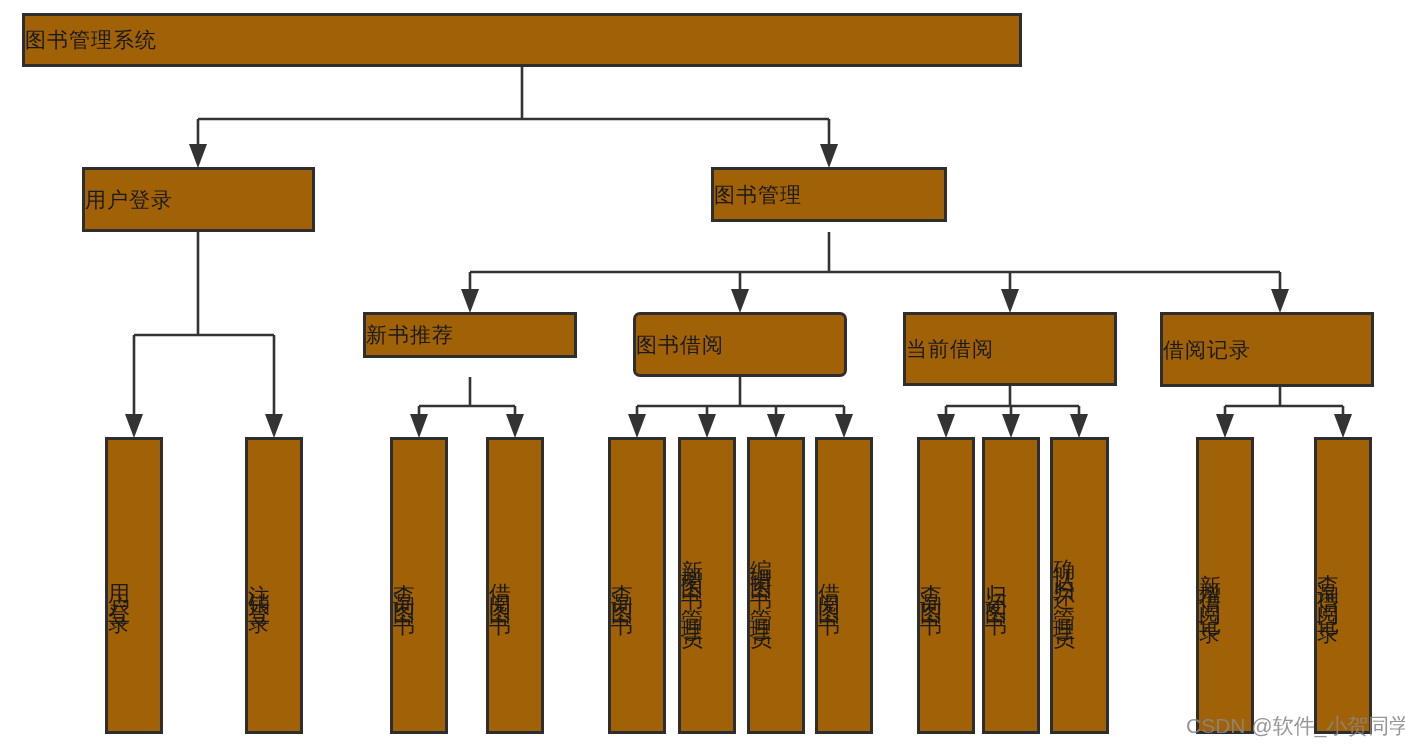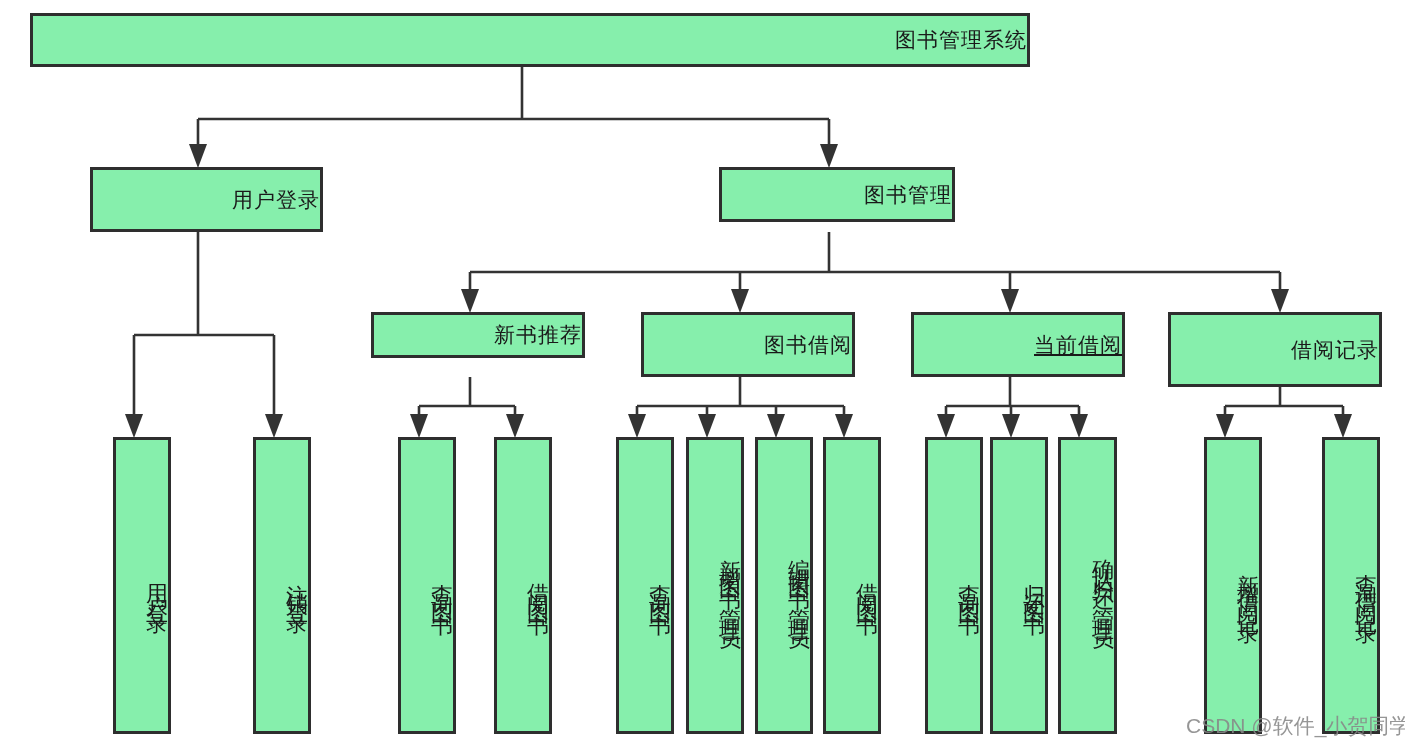--- a/index.html
+++ b/index.html
@@ -18,27 +18,26 @@
   }
   .edges {
     position: absolute;
     left: 0;
     top: 0;
     z-index: 0;
   }
   .node {
     position: absolute;
     box-sizing: border-box;
-    background: #86efac;
+    background: #a16207;
     border: 3px solid #2e2e2e;
     display: flex;
     align-items: center;
-    justify-content: flex-end;
+    justify-content: flex-start;
     z-index: 1;
-    margin-left: 8px;
   }
   .hbox span {
     font-size: 21px;
     letter-spacing: 1px;
     white-space: nowrap;
   }
   .vbox span {
     writing-mode: vertical-rl;
     text-orientation: mixed;
     font-size: 22px;
@@ -100,24 +99,24 @@
   <div class="node hbox" style="left:82px; top:167px; width:233px; height:65px;">
     <span>用户登录</span>
   </div>
   <div class="node hbox" style="left:711px; top:167px; width:236px; height:55px;">
     <span>图书管理</span>
   </div>
 
   <div class="node hbox" style="left:363px; top:312px; width:214px; height:46px;">
     <span>新书推荐</span>
   </div>
-  <div class="node hbox" style="left:633px; top:312px; width:214px; height:65px;">
+  <div class="node hbox" style="left:633px; top:312px; width:214px; height:65px;border-radius:7px;">
     <span>图书借阅</span>
   </div>
-  <div class="node hbox" style="left:903px; top:312px; width:214px; height:65px;text-decoration:underline;">
+  <div class="node hbox" style="left:903px; top:312px; width:214px; height:74px;">
     <span>当前借阅</span>
   </div>
   <div class="node hbox" style="left:1160px; top:312px; width:214px; height:75px;">
     <span>借阅记录</span>
   </div>
 
   <div class="node vbox" style="left:105px; top:437px; width:58px; height:297px;">
     <span>用户登录</span>
   </div>
   <div class="node vbox" style="left:245px; top:437px; width:58px; height:297px;">

